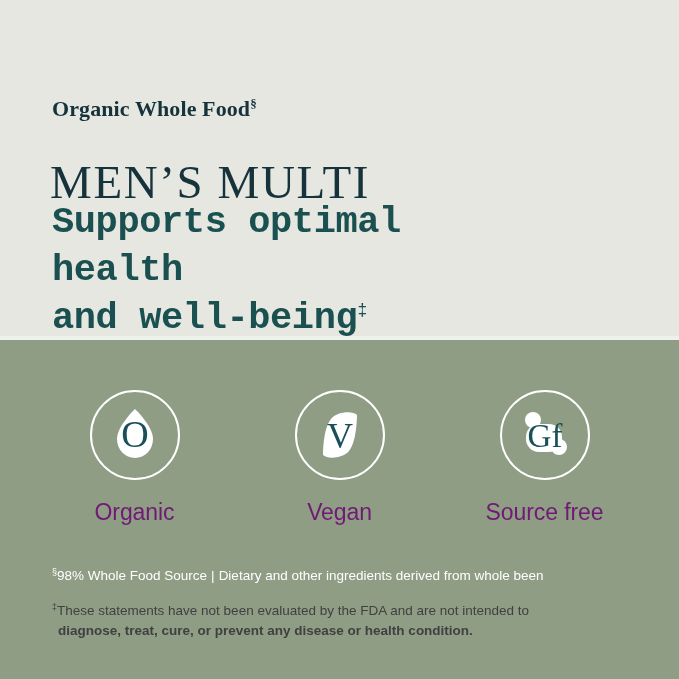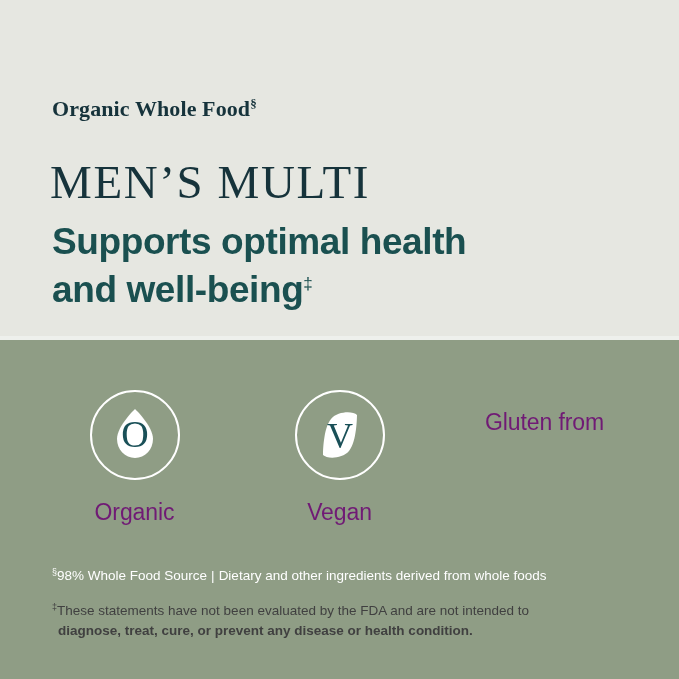--- a/index.html
+++ b/index.html
@@ -58,28 +58,27 @@
     font-size: 47px;
     letter-spacing: 1.6px;
     color: #16333b;
     white-space: nowrap;
   }
 
   #benefit-claim {
     position: absolute;
     top: 198px;
     left: 52px;
-    font-family: Liberation Sans, sans-serif;
+    font-family: Liberation Mono, monospace;
     font-weight: 700;
     font-size: 37px;
     line-height: 48px;
     letter-spacing: -0.4px;
     color: #1a5050;
     max-width: 500px;
-    margin-top: 20px;
   }
   #benefit-claim .sup {
     font-size: 17px;
     vertical-align: super;
     line-height: 0;
     font-weight: 400;
   }
 
   #section-divider {
     position: absolute;
@@ -225,27 +224,39 @@
               <path d="M48 11 C48 11 48 38 40 47 C33 55 18 55 14 51 C14 51 14 24 22 15 C29 7 44 7 48 11 Z" fill="#ffffff"></path>
 
               <text x="31" y="44" text-anchor="middle" font-family="'Liberation Serif', serif" font-size="36" font-weight="400" fill="#1a5058">V</text>
             </svg>
           </span>
         </div>
         <div class="badge-label">Vegan</div>
       </div>
 
       <div class="badge-item">
-        <div class="badge-label">Gluten from</div>
+        <div class="badge-ring">
+          <span>
+            <svg width="62" height="62" viewBox="0 0 62 62" aria-hidden="true">
+
+              <circle cx="19" cy="16" r="8" fill="#ffffff"></circle>
+              <circle cx="45" cy="43" r="8" fill="#ffffff"></circle>
+              <rect x="12" y="20" width="36" height="28" rx="13" fill="#ffffff"></rect>
+
+              <text x="31" y="43" text-anchor="middle" font-family="'Liberation Serif', serif" font-size="33" font-weight="400" fill="#1a5058">Gf</text>
+            </svg>
+          </span>
+        </div>
+        <div class="badge-label">Source free</div>
       </div>
 
     </div>
 
     <div id="footnotes">
 
-      <p id="footnote-source"><span class="sup-mark">§</span><span class="fn-strong">98% Whole Food Source</span><span class="fn-sep">|</span><span>Dietary and other ingredients derived from whole foods</span></p>
+      <p id="footnote-source"><span class="sup-mark">§</span><span class="fn-strong">98% Whole Food Source</span><span class="fn-sep">|</span><span>Dietary and other ingredients derived from whole been</span></p>
 
       <p id="footnote-fda"><span class="sup-mark">‡</span><span>These statements have not been evaluated by the FDA and are not intended to</span><span class="fda-line2">diagnose, treat, cure, or prevent any disease or health condition.</span></p>
 
     </div>
 
   </section>
 </div>
 
 </body></html>

